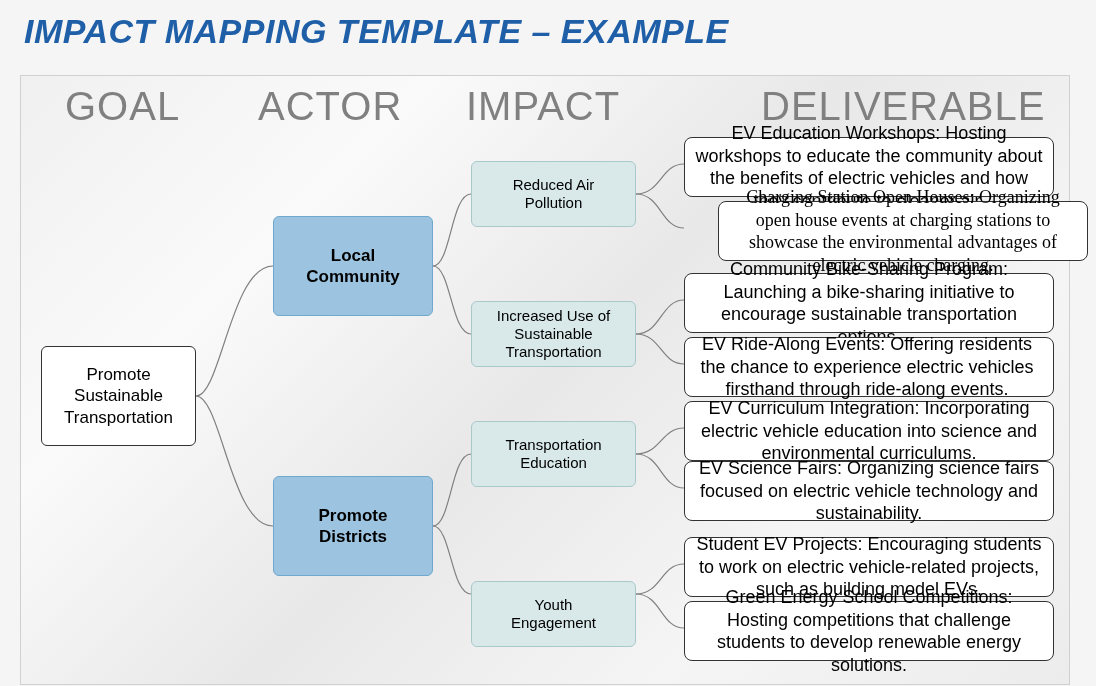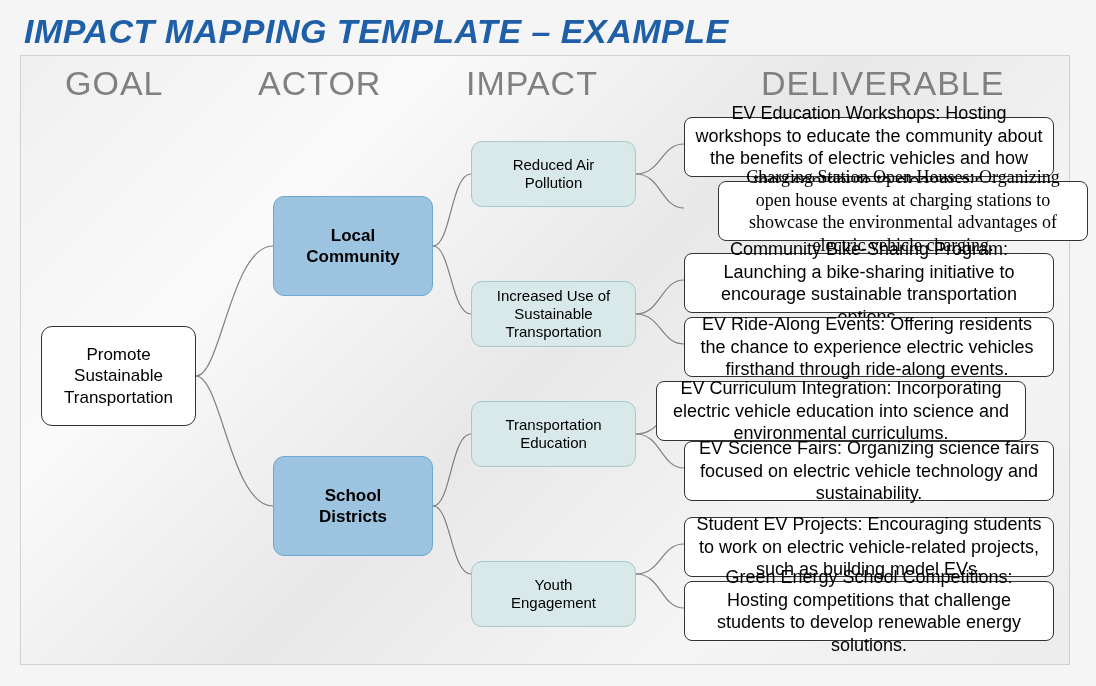--- a/index.html
+++ b/index.html
@@ -15,47 +15,47 @@
   height: 100%;
   background: #f5f5f5;
   padding: 12px 20px 20px 20px;
 }
 .title {
   font-size: 34px;
   font-weight: bold;
   color: #1f5fa8;
   font-style: italic;
   letter-spacing: 0.5px;
-  margin-bottom: 4px;
+  margin-bottom: 24px;
   padding-left: 4px;
 }
 .canvas {
   position: relative;
   width: 1050px;
   height: 610px;
   background: linear-gradient(135deg, #f0f0f0 0%, #fafafa 25%, #e8e8e8 50%, #f5f5f5 75%, #ececec 100%);
   border: 1px solid #d0d0d0;
 }
 .headers {
   position: absolute;
   top: 8px;
   left: 0;
   width: 100%;
   height: 50px;
 }
 .header-label {
   position: absolute;
-  font-size: 34px;
+  font-size: 40px;
   font-weight: 300;
   color: #808080;
   letter-spacing: 1px;
 }
 .node {
   position: absolute;
-  border-radius: 11px;
+  border-radius: 6px;
   display: flex;
   align-items: center;
   justify-content: center;
   text-align: center;
   padding: 8px 24px;
   font-size: 15px;
   color: #000;
 }
 .goal-node {
   background: #fff;
@@ -148,30 +148,30 @@
       <path d="M 615 378 C 640 378, 640 412, 663 412"></path>
 
       <path d="M 615 518 C 640 518, 640 488, 663 488"></path>
 
       <path d="M 615 518 C 640 518, 640 552, 663 552"></path>
     </svg>
 
     <div class="node goal-node" style="left:20px; top:270px;">Promote Sustainable Transportation</div>
 
     <div class="node actor-node" style="left:252px; top:140px;">Local Community</div>
-    <div class="node actor-node" style="left:252px; top:400px;">School Districts</div>
+    <div class="node actor-node" style="left:252px; top:400px;">Promote Districts</div>
 
     <div class="node impact-node" style="left:450px; top:85px;">Reduced Air Pollution</div>
     <div class="node impact-node" style="left:450px; top:225px;">Increased Use of Sustainable Transportation</div>
     <div class="node impact-node" style="left:450px; top:345px;">Transportation Education</div>
     <div class="node impact-node" style="left:450px; top:485px;margin-top:20px;">Youth Engagement</div>
 
     <div class="node deliverable-node" style="left:663px; top:61px;">EV Education Workshops: Hosting workshops to educate the community about the benefits of electric vehicles and how they contribute to cleaner air.</div>
     <div class="node deliverable-node" style="left:697px; top:125px;font-family:Liberation Serif, serif;">Charging Station Open Houses: Organizing open house events at charging stations to showcase the environmental advantages of electric vehicle charging.</div>
     <div class="node deliverable-node" style="left:663px; top:197px;">Community Bike-Sharing Program: Launching a bike-sharing initiative to encourage sustainable transportation options.</div>
     <div class="node deliverable-node" style="left:663px; top:261px;padding-left:6px;">EV Ride-Along Events: Offering residents the chance to experience electric vehicles firsthand through ride-along events.</div>
-    <div class="node deliverable-node" style="left:635px; top:325px;">EV Curriculum Integration: Incorporating electric vehicle education into science and environmental curriculums.</div>
+    <div class="node deliverable-node" style="left:663px; top:325px;">EV Curriculum Integration: Incorporating electric vehicle education into science and environmental curriculums.</div>
     <div class="node deliverable-node" style="left:663px; top:385px;">EV Science Fairs: Organizing science fairs focused on electric vehicle technology and sustainability.</div>
     <div class="node deliverable-node" style="left:663px; top:461px;">Student EV Projects: Encouraging students to work on electric vehicle-related projects, such as building model EVs.</div>
     <div class="node deliverable-node" style="left:663px; top:525px;">Green Energy School Competitions: Hosting competitions that challenge students to develop renewable energy solutions.</div>
 
   </div>
 </div>
 
 </body></html>

